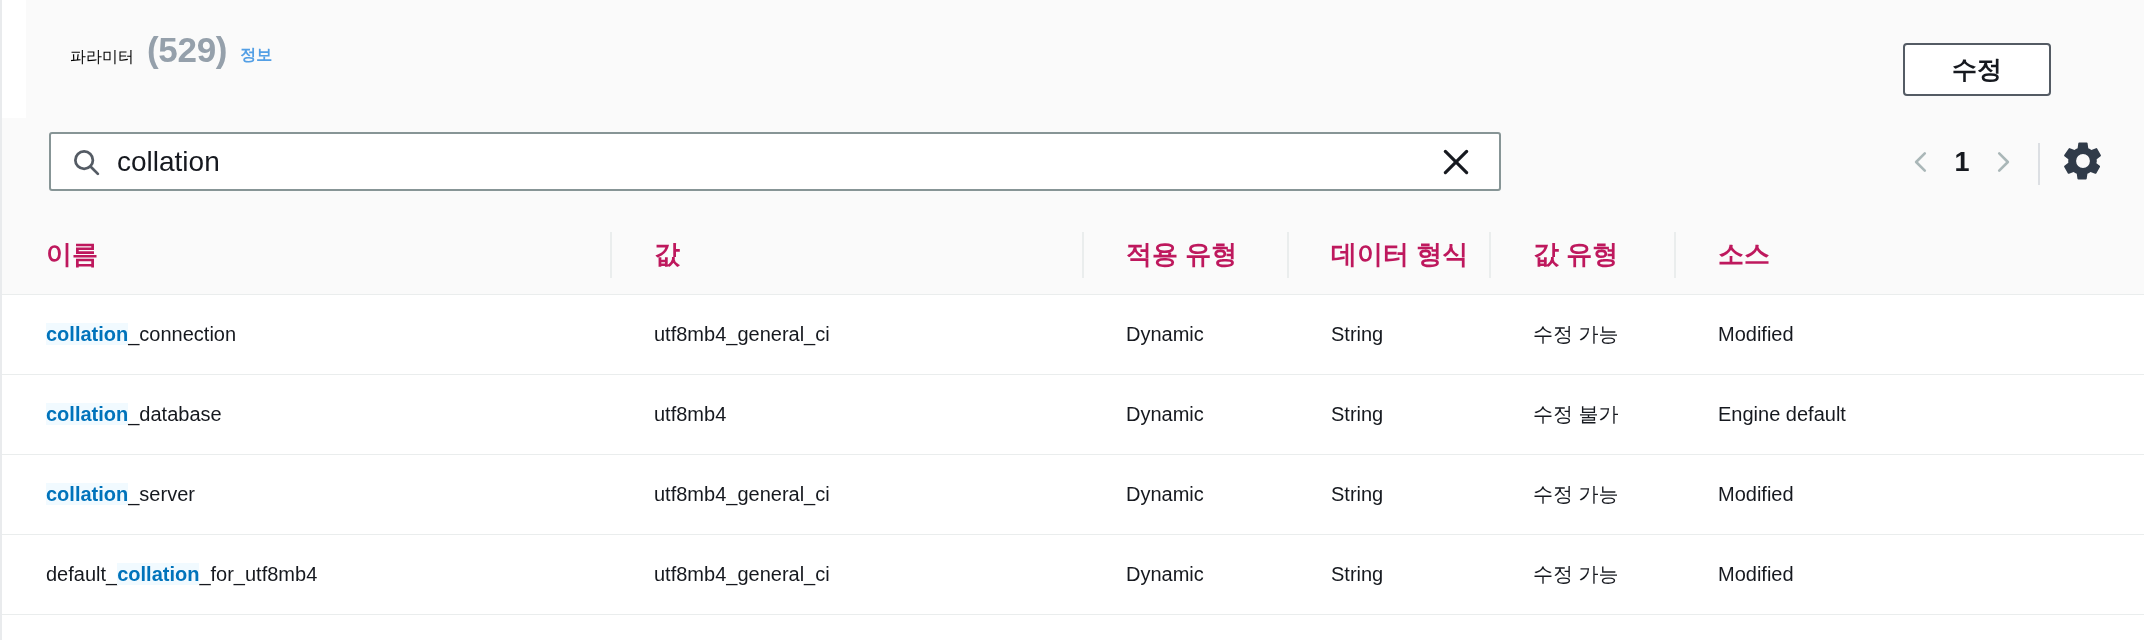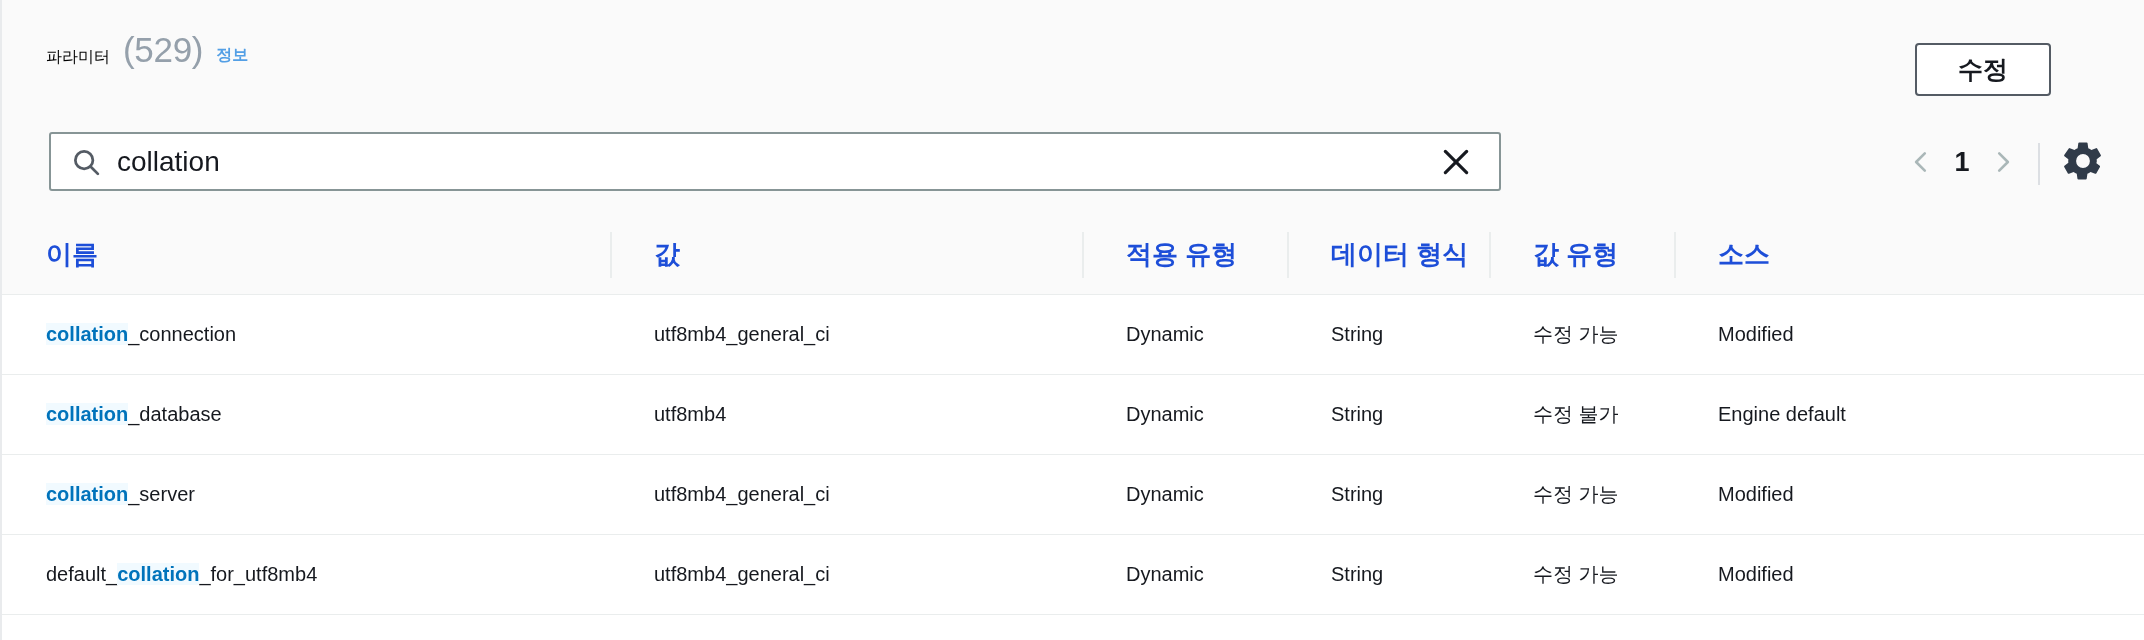--- a/index.html
+++ b/index.html
@@ -20,50 +20,51 @@
     border-left: 2px solid #e9ebed;
     overflow: hidden;
   }
 
   
   #header-band {
     position: relative;
     height: 132px;
     background: #fafafa;
     border-bottom: 1px solid #f2f3f3;
+    margin-left: 24px;
   }
 
   #title-row {
     position: absolute;
     left: 44px;
     top: 30px;
     display: flex;
     align-items: baseline;
     gap: 13px;
   }
   #title-count {
     font-size: 35px;
-    font-weight: normal;
+    font-weight: bold;
     color: #95a0ab;
     letter-spacing: -0.3px;
   }
   #info-link {
     font-size: 16px;
     color: #539fe5;
     font-weight: bold;
     cursor: pointer;
     position: relative;
     top: -2px;
   }
 
   #edit-button {
     position: absolute;
     right: 93px;
     top: 43px;
-    width: 136px;
+    width: 148px;
     height: 53px;
     background: #ffffff;
     border: 2px solid #545b64;
     border-radius: 4px;
     color: #16191f;
     font-size: 25px;
     font-weight: bold;
     font-family: "Liberation Sans", sans-serif;
     cursor: pointer;
   }
@@ -169,21 +170,21 @@
     table-layout: fixed;
   }
   #table thead tr {
     height: 78px;
     background: #fafafa;
   }
   #table thead th {
     text-align: left;
     font-size: 26px;
     font-weight: bold;
-    color: #1d4ed8;
+    color: #be185d;
     padding: 0 16px 0 44px;
     vertical-align: middle;
     position: relative;
   }
   #table thead th + th::before {
     content: "";
     position: absolute;
     left: 0;
     top: 16px;
     bottom: 16px;

